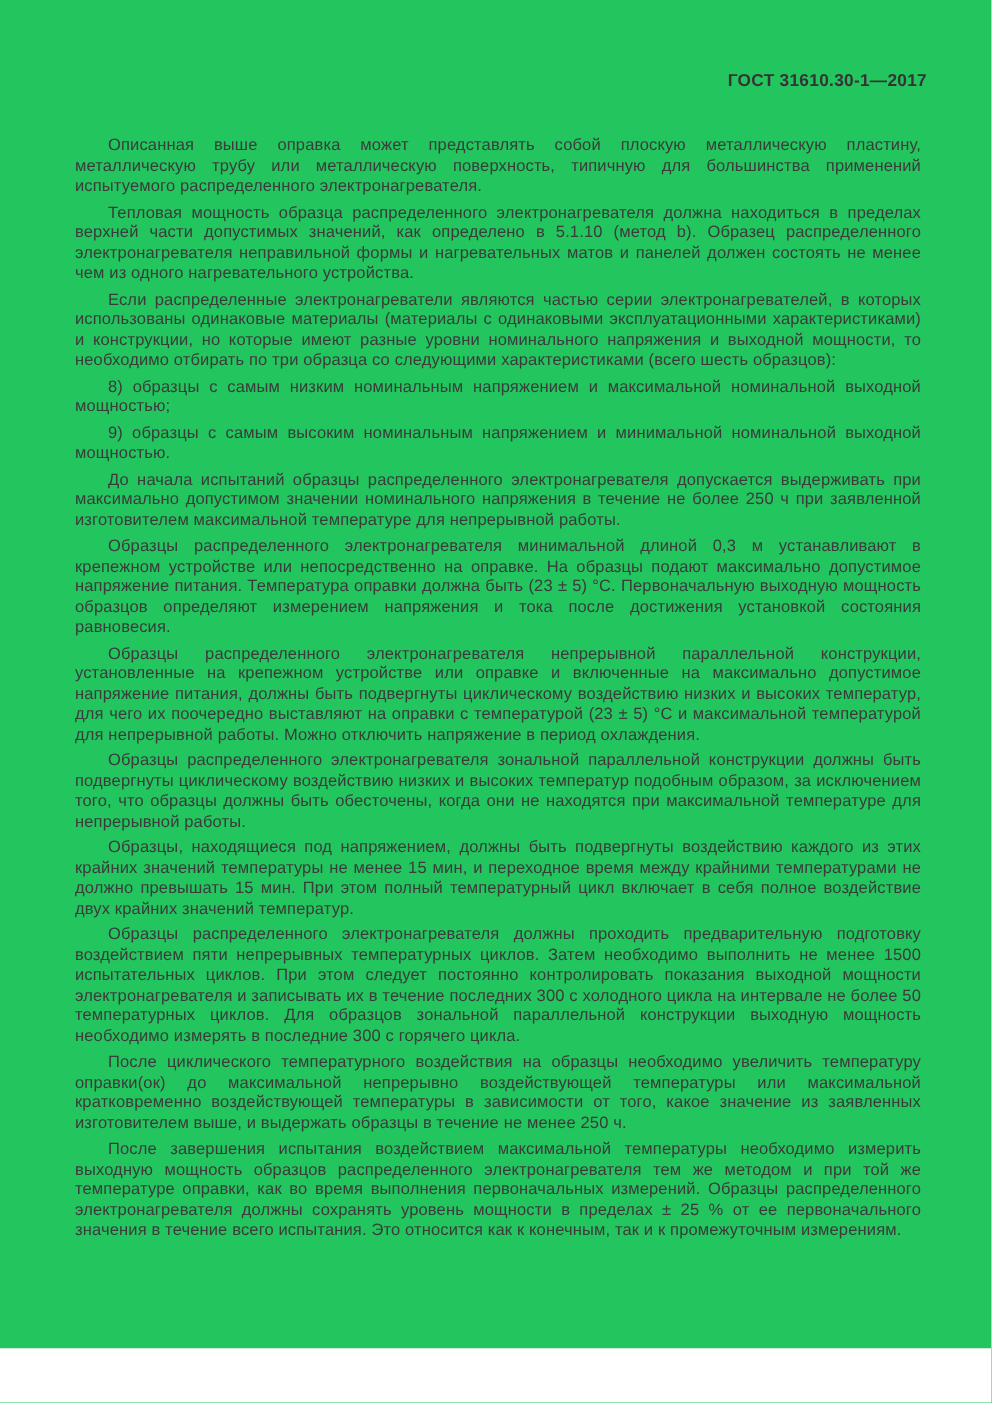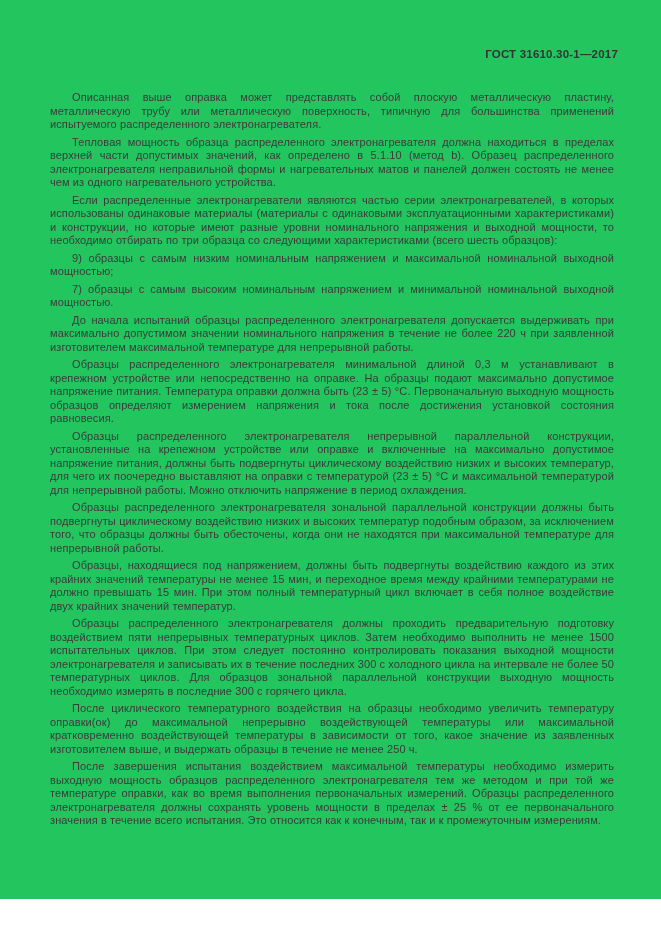--- a/index.html
+++ b/index.html
@@ -55,23 +55,23 @@
 </head>
 <body>
 
 <div class="page">
   <div class="doc-header">ГОСТ 31610.30-1—2017</div>
 
   <div class="doc-content">
     <p>Описанная выше оправка может представлять собой плоскую металлическую пластину, металлическую трубу или металлическую поверхность, типичную для большинства применений испытуемого распределенного электронагревателя.</p>
     <p>Тепловая мощность образца распределенного электронагревателя должна находиться в пределах верхней части допустимых значений, как определено в 5.1.10 (метод b). Образец распределенного электронагревателя неправильной формы и нагревательных матов и панелей должен состоять не менее чем из одного нагревательного устройства.</p>
     <p>Если распределенные электронагреватели являются частью серии электронагревателей, в которых использованы одинаковые материалы (материалы с одинаковыми эксплуатационными характеристиками) и конструкции, но которые имеют разные уровни номинального напряжения и выходной мощности, то необходимо отбирать по три образца со следующими характеристиками (всего шесть образцов):</p>
-    <p>9) образцы с самым низким номинальным напряжением и максимальной номинальной выходной мощностью;</p>
-    <p>7) образцы с самым высоким номинальным напряжением и минимальной номинальной выходной мощностью.</p>
-    <p>До начала испытаний образцы распределенного электронагревателя допускается выдерживать при максимально допустимом значении номинального напряжения в течение не более 220 ч при заявленной изготовителем максимальной температуре для непрерывной работы.</p>
+    <p>8) образцы с самым низким номинальным напряжением и максимальной номинальной выходной мощностью;</p>
+    <p>9) образцы с самым высоким номинальным напряжением и минимальной номинальной выходной мощностью.</p>
+    <p>До начала испытаний образцы распределенного электронагревателя допускается выдерживать при максимально допустимом значении номинального напряжения в течение не более 250 ч при заявленной изготовителем максимальной температуре для непрерывной работы.</p>
     <p>Образцы распределенного электронагревателя минимальной длиной 0,3 м устанавливают в крепежном устройстве или непосредственно на оправке. На образцы подают максимально допустимое напряжение питания. Температура оправки должна быть (23 ± 5) °С. Первоначальную выходную мощность образцов определяют измерением напряжения и тока после достижения установкой состояния равновесия.</p>
     <p>Образцы распределенного электронагревателя непрерывной параллельной конструкции, установленные на крепежном устройстве или оправке и включенные на максимально допустимое напряжение питания, должны быть подвергнуты циклическому воздействию низких и высоких температур, для чего их поочередно выставляют на оправки с температурой (23 ± 5) °С и максимальной температурой для непрерывной работы. Можно отключить напряжение в период охлаждения.</p>
     <p>Образцы распределенного электронагревателя зональной параллельной конструкции должны быть подвергнуты циклическому воздействию низких и высоких температур подобным образом, за исключением того, что образцы должны быть обесточены, когда они не находятся при максимальной температуре для непрерывной работы.</p>
     <p>Образцы, находящиеся под напряжением, должны быть подвергнуты воздействию каждого из этих крайних значений температуры не менее 15 мин, и переходное время между крайними температурами не должно превышать 15 мин. При этом полный температурный цикл включает в себя полное воздействие двух крайних значений температур.</p>
     <p>Образцы распределенного электронагревателя должны проходить предварительную подготовку воздействием пяти непрерывных температурных циклов. Затем необходимо выполнить не менее 1500 испытательных циклов. При этом следует постоянно контролировать показания выходной мощности электронагревателя и записывать их в течение последних 300 с холодного цикла на интервале не более 50 температурных циклов. Для образцов зональной параллельной конструкции выходную мощность необходимо измерять в последние 300 с горячего цикла.</p>
     <p>После циклического температурного воздействия на образцы необходимо увеличить температуру оправки(ок) до максимальной непрерывно воздействующей температуры или максимальной кратковременно воздействующей температуры в зависимости от того, какое значение из заявленных изготовителем выше, и выдержать образцы в течение не менее 250 ч.</p>
     <p>После завершения испытания воздействием максимальной температуры необходимо измерить выходную мощность образцов распределенного электронагревателя тем же методом и при той же температуре оправки, как во время выполнения первоначальных измерений. Образцы распределенного электронагревателя должны сохранять уровень мощности в пределах ± 25 % от ее первоначального значения в течение всего испытания. Это относится как к конечным, так и к промежуточным измерениям.</p>
   </div>
 
 </div>

